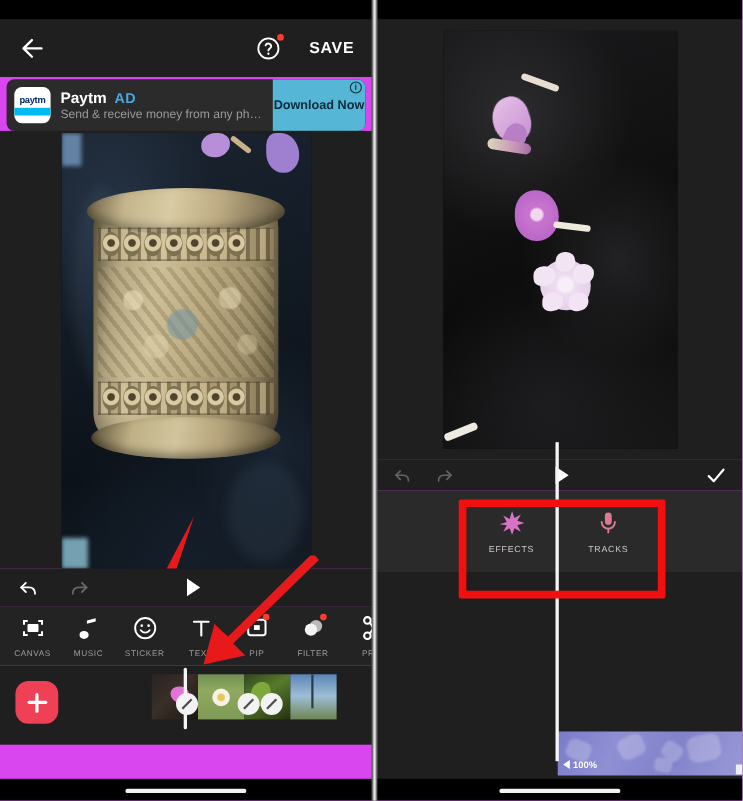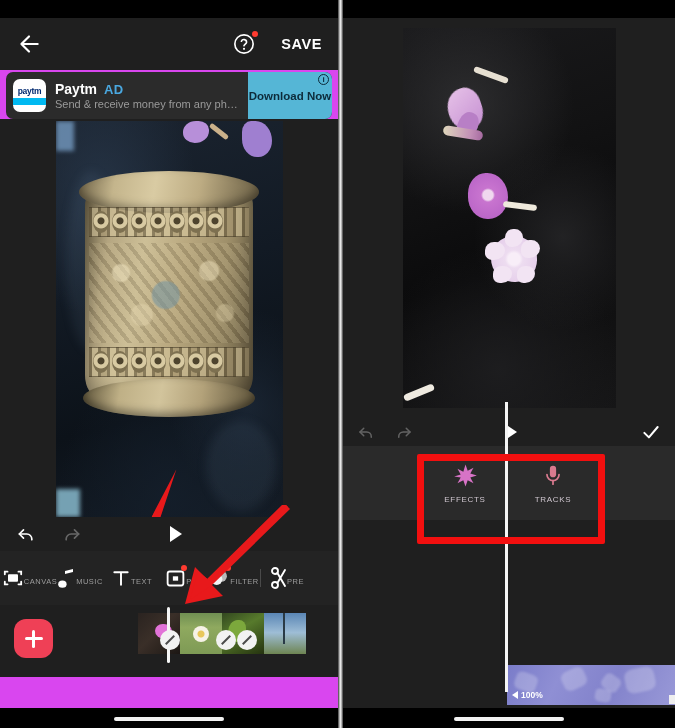--- a/index.html
+++ b/index.html
@@ -118,21 +118,21 @@
   
   .playrow-l { height:34px; display:flex; align-items:center; padding:0 16px; background:#1f1f1f; position:relative; }
   .playrow-l .undo { width:20px;height:20px;cursor:pointer; }
   .playrow-l .redo { width:20px;height:20px;margin-left:26px;opacity:.32;cursor:pointer; }
   .play-tri-l { position:absolute; left:170px; top:50%; transform:translateY(-50%); width:0;height:0;
     border-left:12px solid #fff; border-top:8px solid transparent; border-bottom:8px solid transparent; cursor:pointer;}
 
   
   .toolbar-l { height:54px; display:flex; align-items:center; background:#232323; padding-left:4px; position:relative; }
   .tool {
-    width:51px; flex:none; display:flex; flex-direction:row; align-items:center; justify-content:center;
+    width:51px; flex:none; display:flex; flex-direction:column; align-items:center; justify-content:center;
     position:relative; cursor:pointer; height:54px;
   }
   .tool .ticon { height:24px; display:flex; align-items:center; justify-content:center; position:relative; }
   .tool .tlabel { margin-top:6px; font-size:7.5px; color:#9d9d9d; letter-spacing:.5px; }
   .tool .red-dot { top:-1px; right:7px; }
   .tool-sep { width:1px; height:18px; background:#4a4a4a; margin:0 1px; align-self:center;}
 
   
   .timeline-l { position:relative; height:72px; background:#1f1f1f; }
   .add-btn {
@@ -335,20 +335,31 @@
       <div class="tool">
         <div class="ticon">
           <svg width="18" height="22" viewBox="0 0 18 22">
             <path d="M7 17V4l8-2v3l-8 2" fill="#fff"></path>
             <ellipse cx="4.4" cy="17.2" rx="4.2" ry="3.6" fill="#fff"></ellipse>
           </svg>
         </div>
         <div class="tlabel">MUSIC</div>
       </div>
 
+      <div class="tool">
+        <div class="ticon">
+          <svg width="22" height="22" viewBox="0 0 24 24">
+            <circle cx="12" cy="12" r="10" fill="none" stroke="#fff" stroke-width="1.9"></circle>
+            <circle cx="8.6" cy="9.6" r="1.3" fill="#fff"></circle>
+              <circle cx="15.4" cy="9.6" r="1.3" fill="#fff"></circle>
+            <path d="M7.6 14.2a5.4 5.4 0 008.8 0" fill="none" stroke="#fff" stroke-width="1.9" stroke-linecap="round"></path>
+          </svg>
+        </div>
+        <div class="tlabel">STICKER</div>
+      </div>
 
       <div class="tool">
         <div class="ticon">
           <svg width="20" height="20" viewBox="0 0 24 24">
             <path d="M4 5h16M12 5v15" fill="none" stroke="#fff" stroke-width="2.3" stroke-linecap="round"></path>
           </svg>
         </div>
         <div class="tlabel">TEXT</div>
       </div>
 

